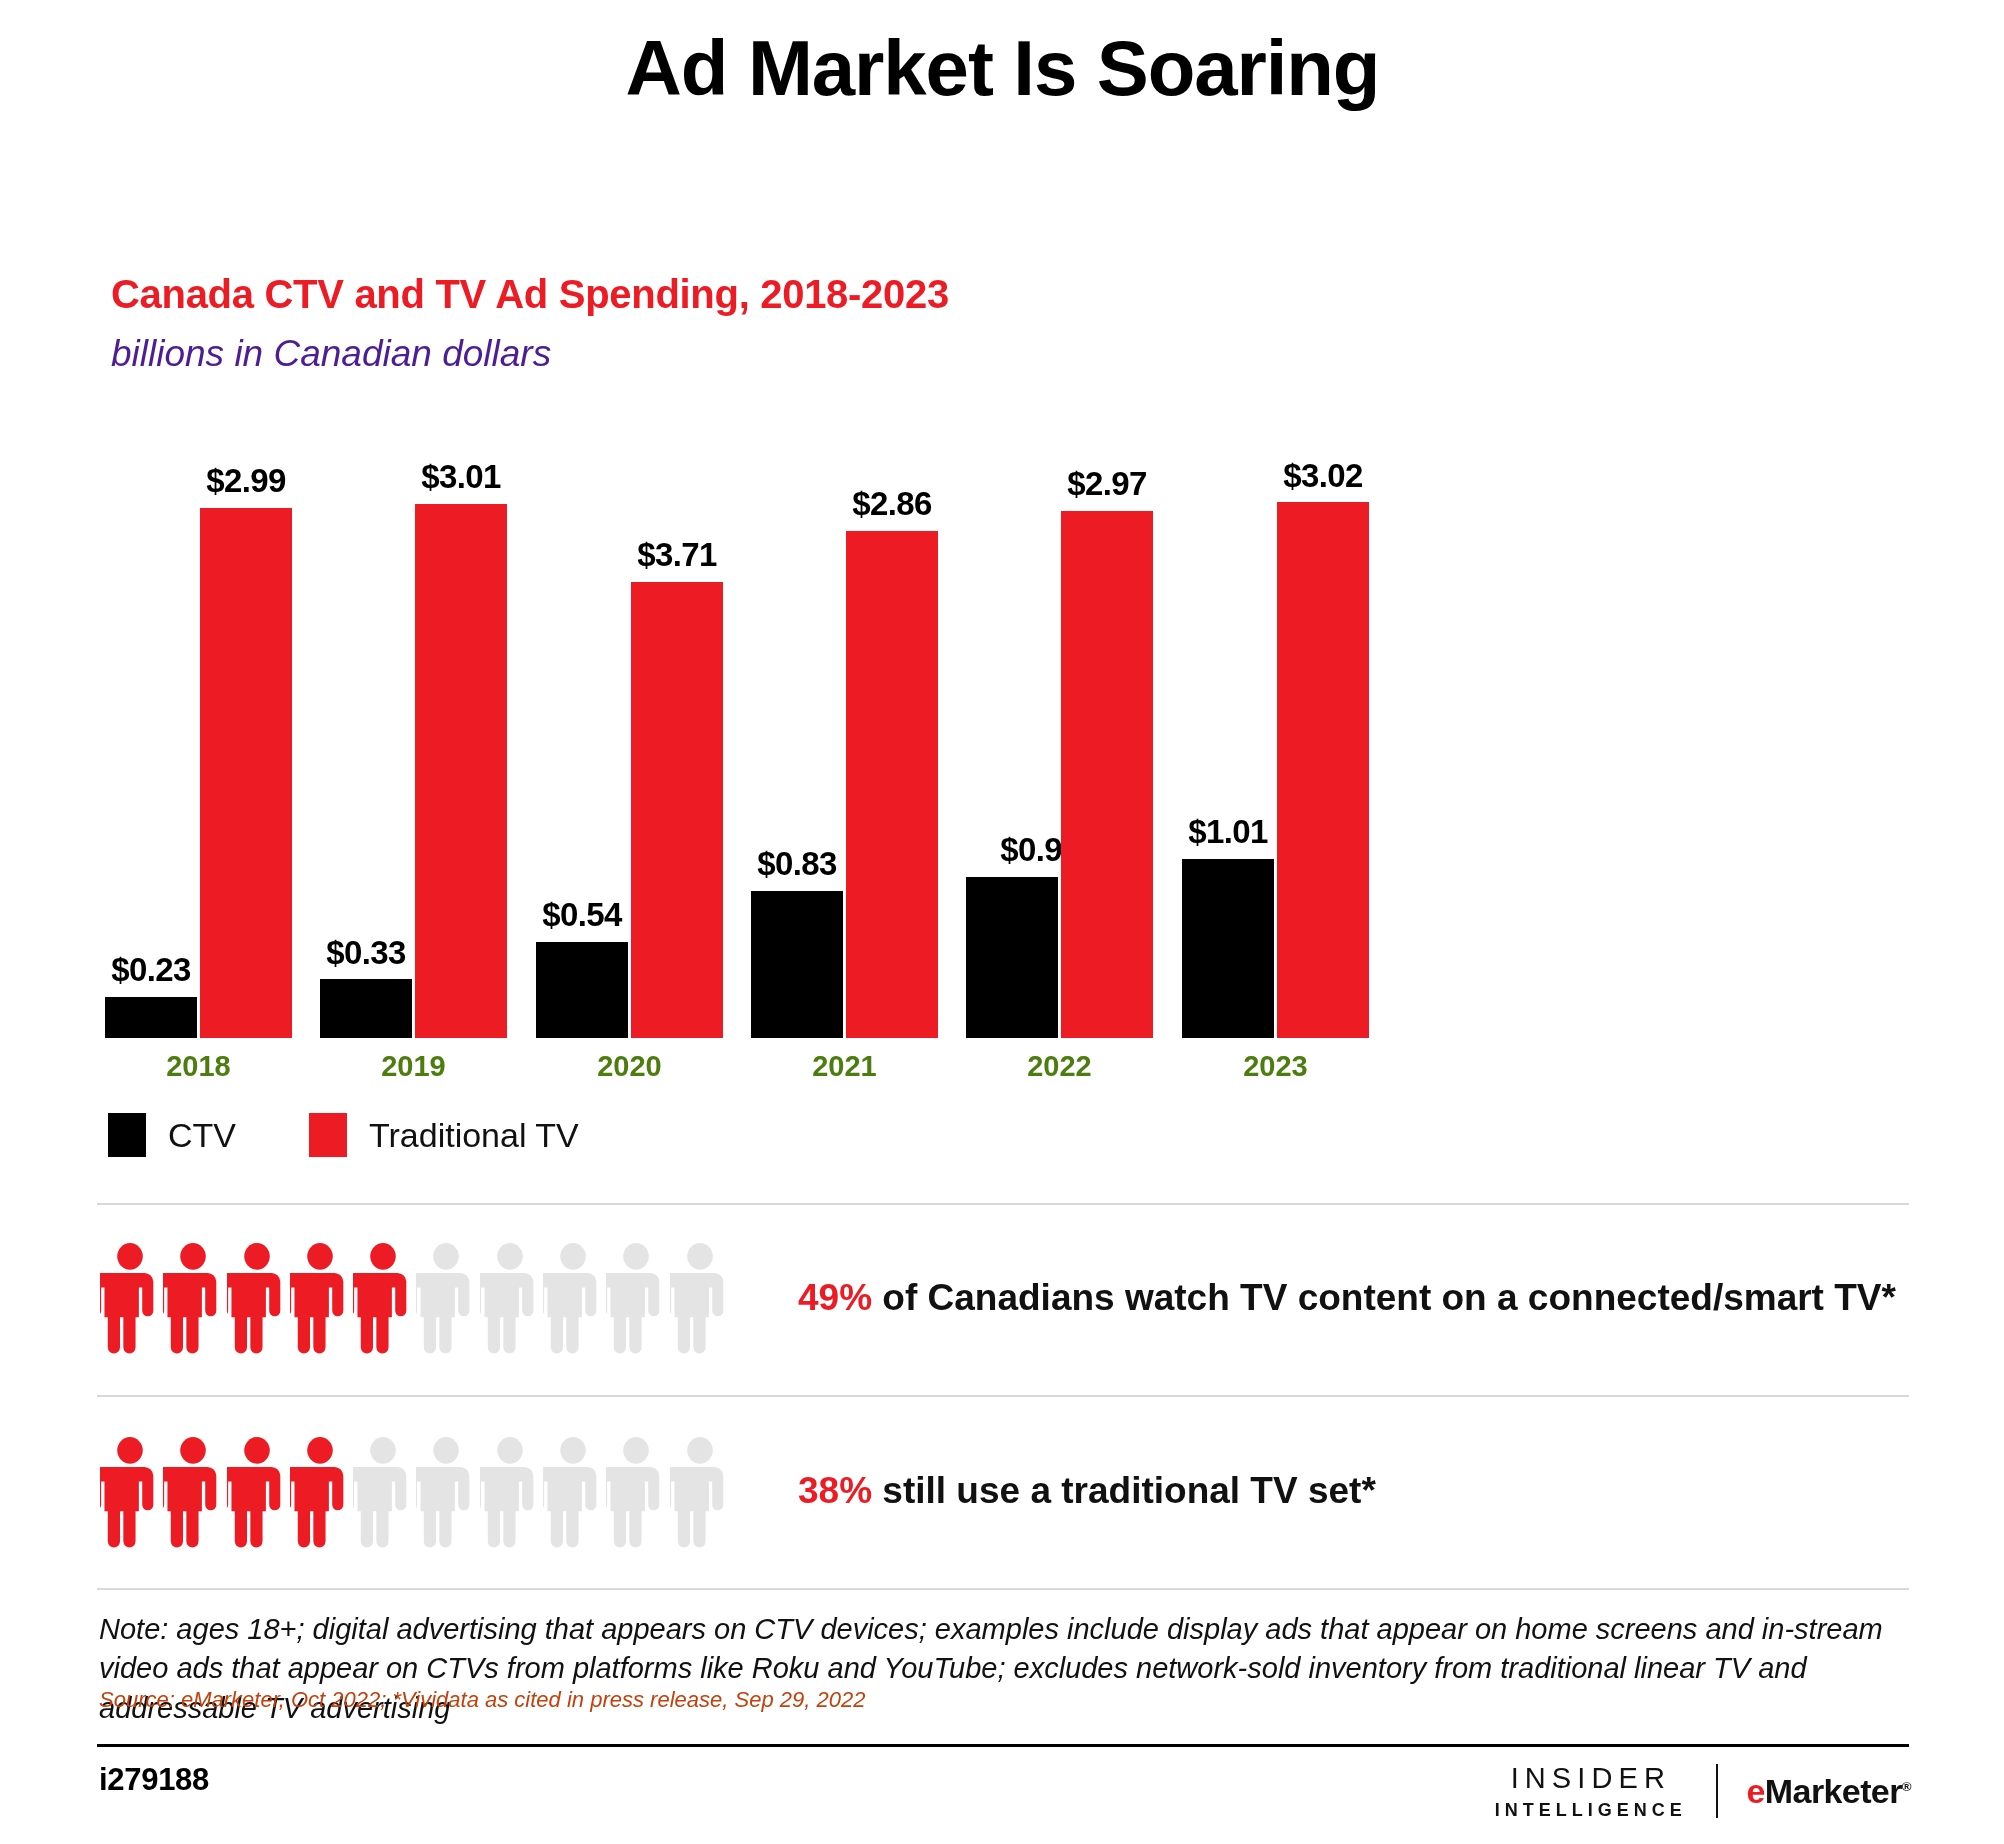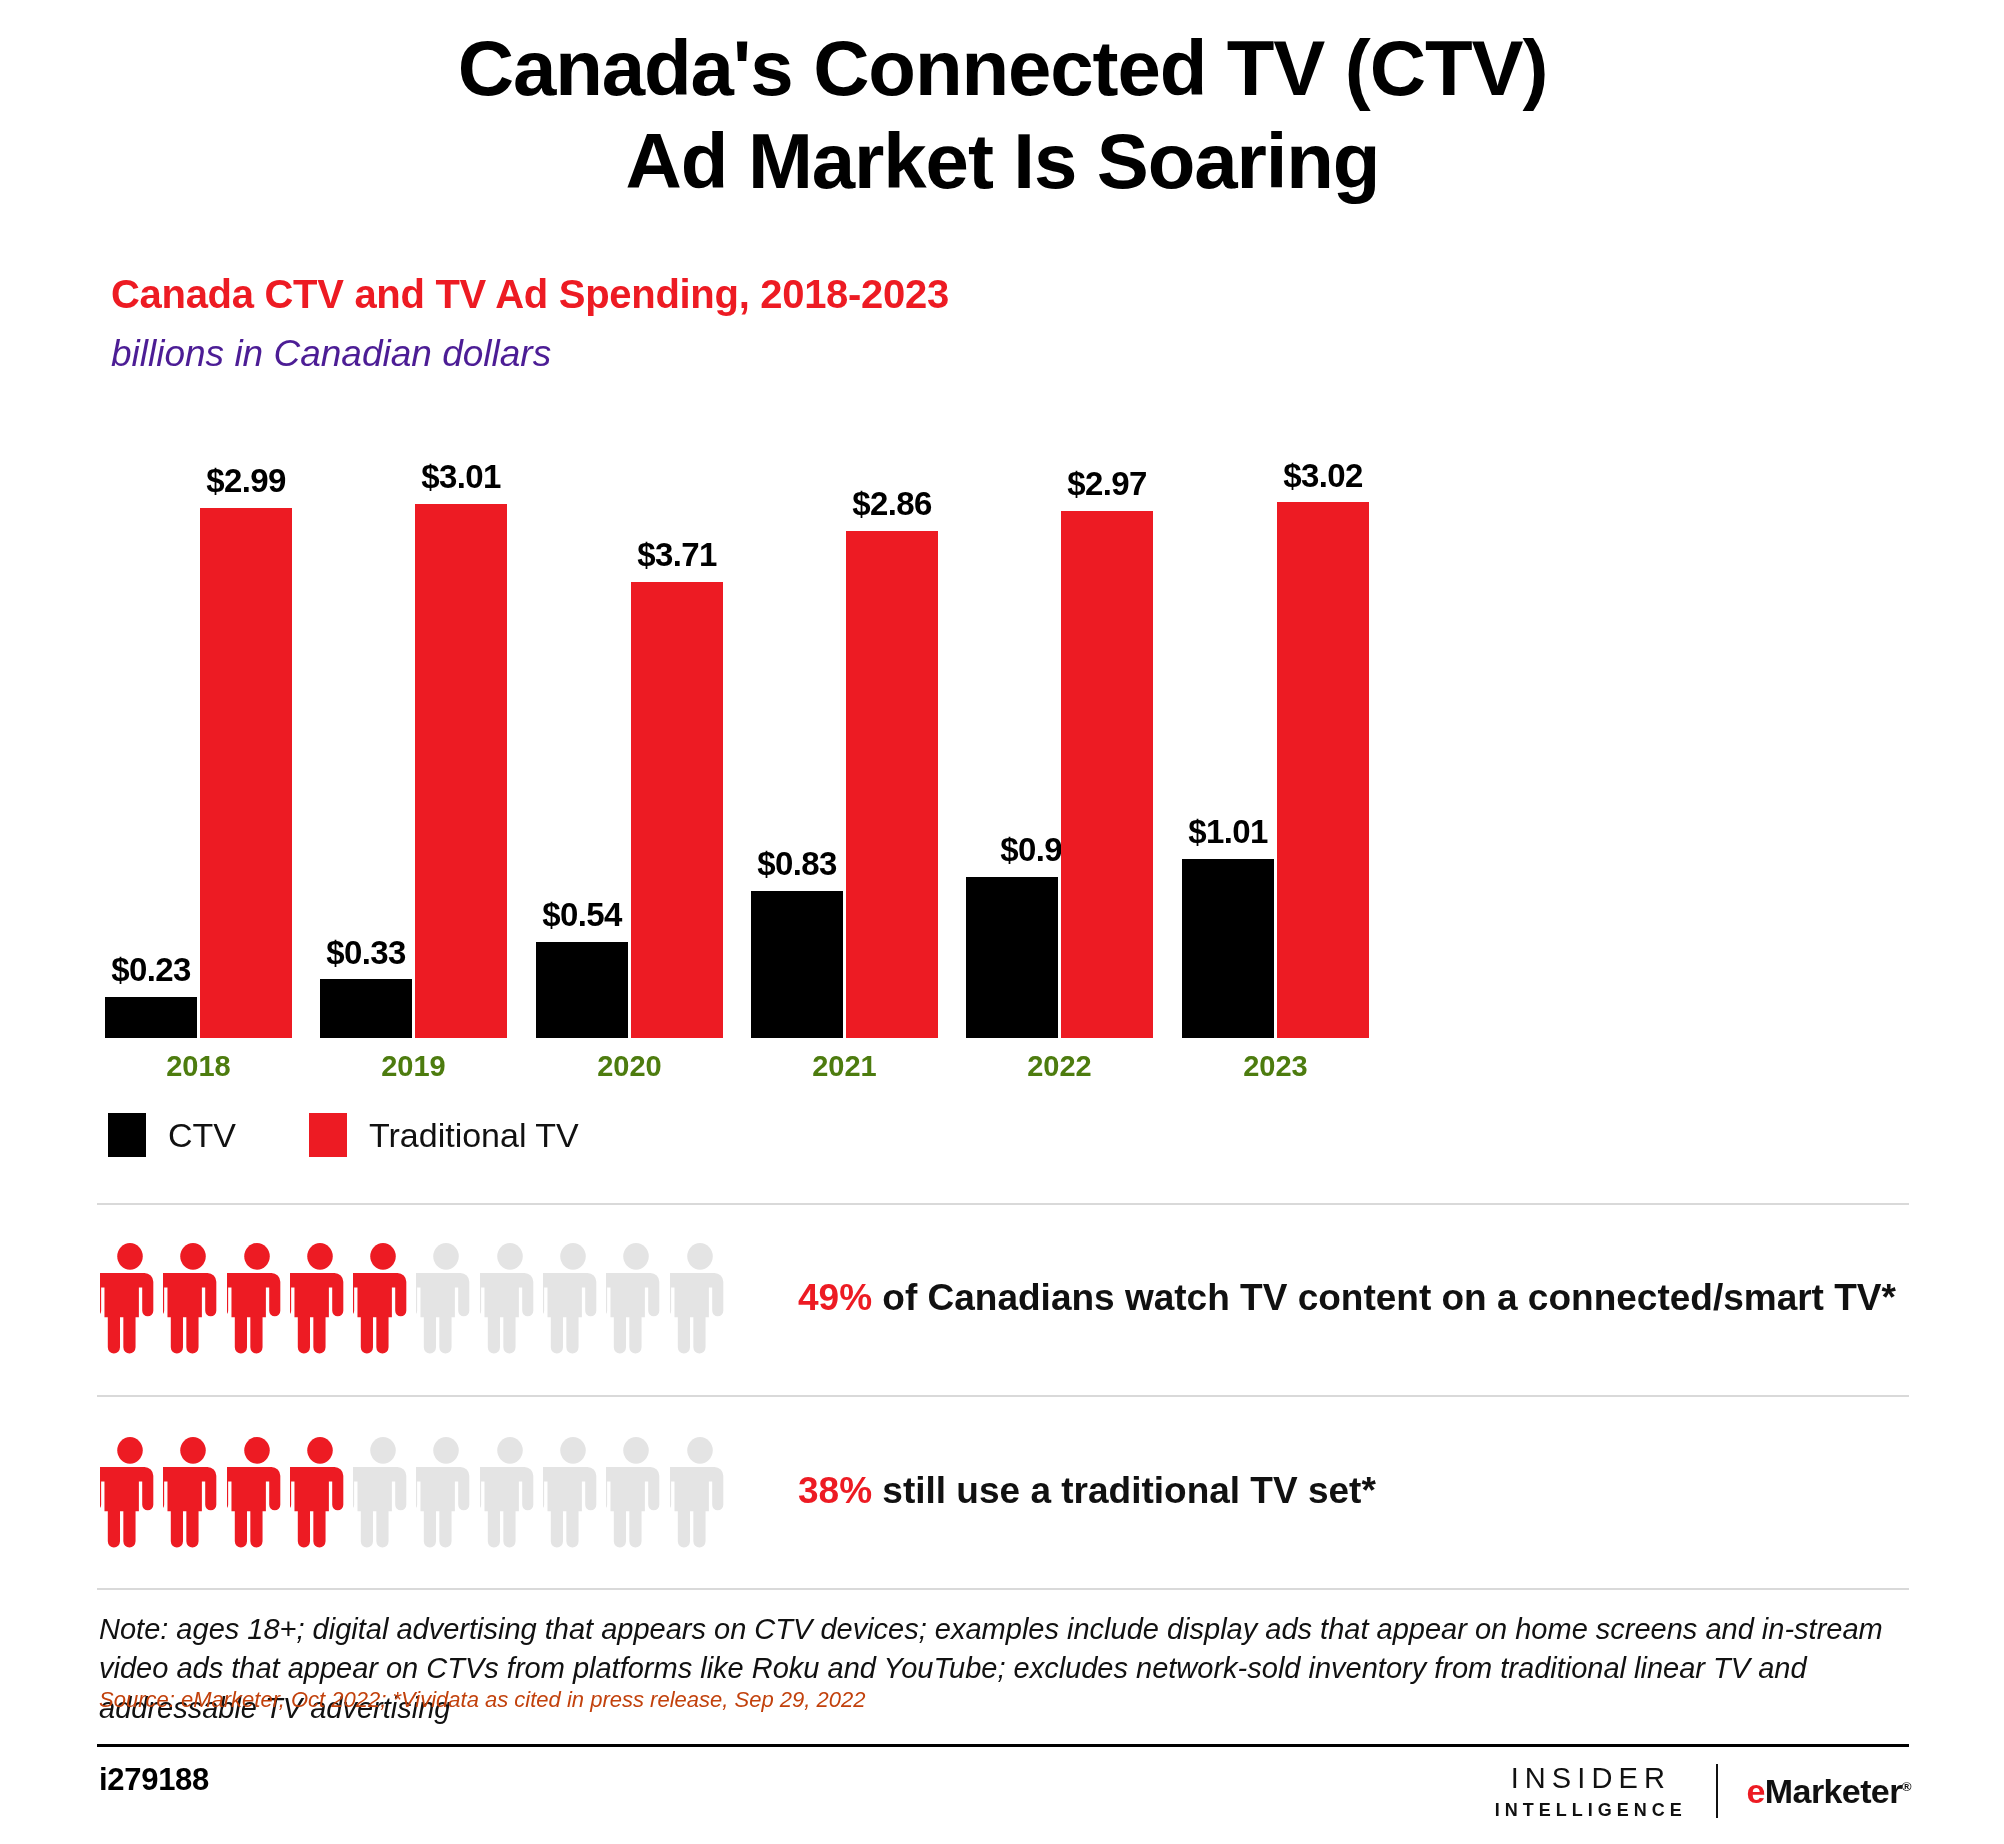--- a/index.html
+++ b/index.html
@@ -270,21 +270,20 @@
   }
   .emarketer .e { color: #ED1B23; font-weight: 800; }
   .emarketer .reg { font-size: 13.3px; vertical-align: super; }
 </style>
 </head>
 <body>
 
 <div class="page">
 
   <div class="headline">
-    <span class="ln">Canada's Connected TV (CTV)</span>
     <span class="ln">Ad Market Is Soaring</span>
   </div>
 
   <div class="chart-title">Canada CTV and TV Ad Spending, 2018-2023</div>
   <div class="chart-subtitle">billions in Canadian dollars</div>
 
   <div class="chart" id="chart">
     <div class="baseline"></div>
   <div class="bar-wrap" style="left: 0px;">
         <div class="bar ctv" style="height: 41px;"></div>

